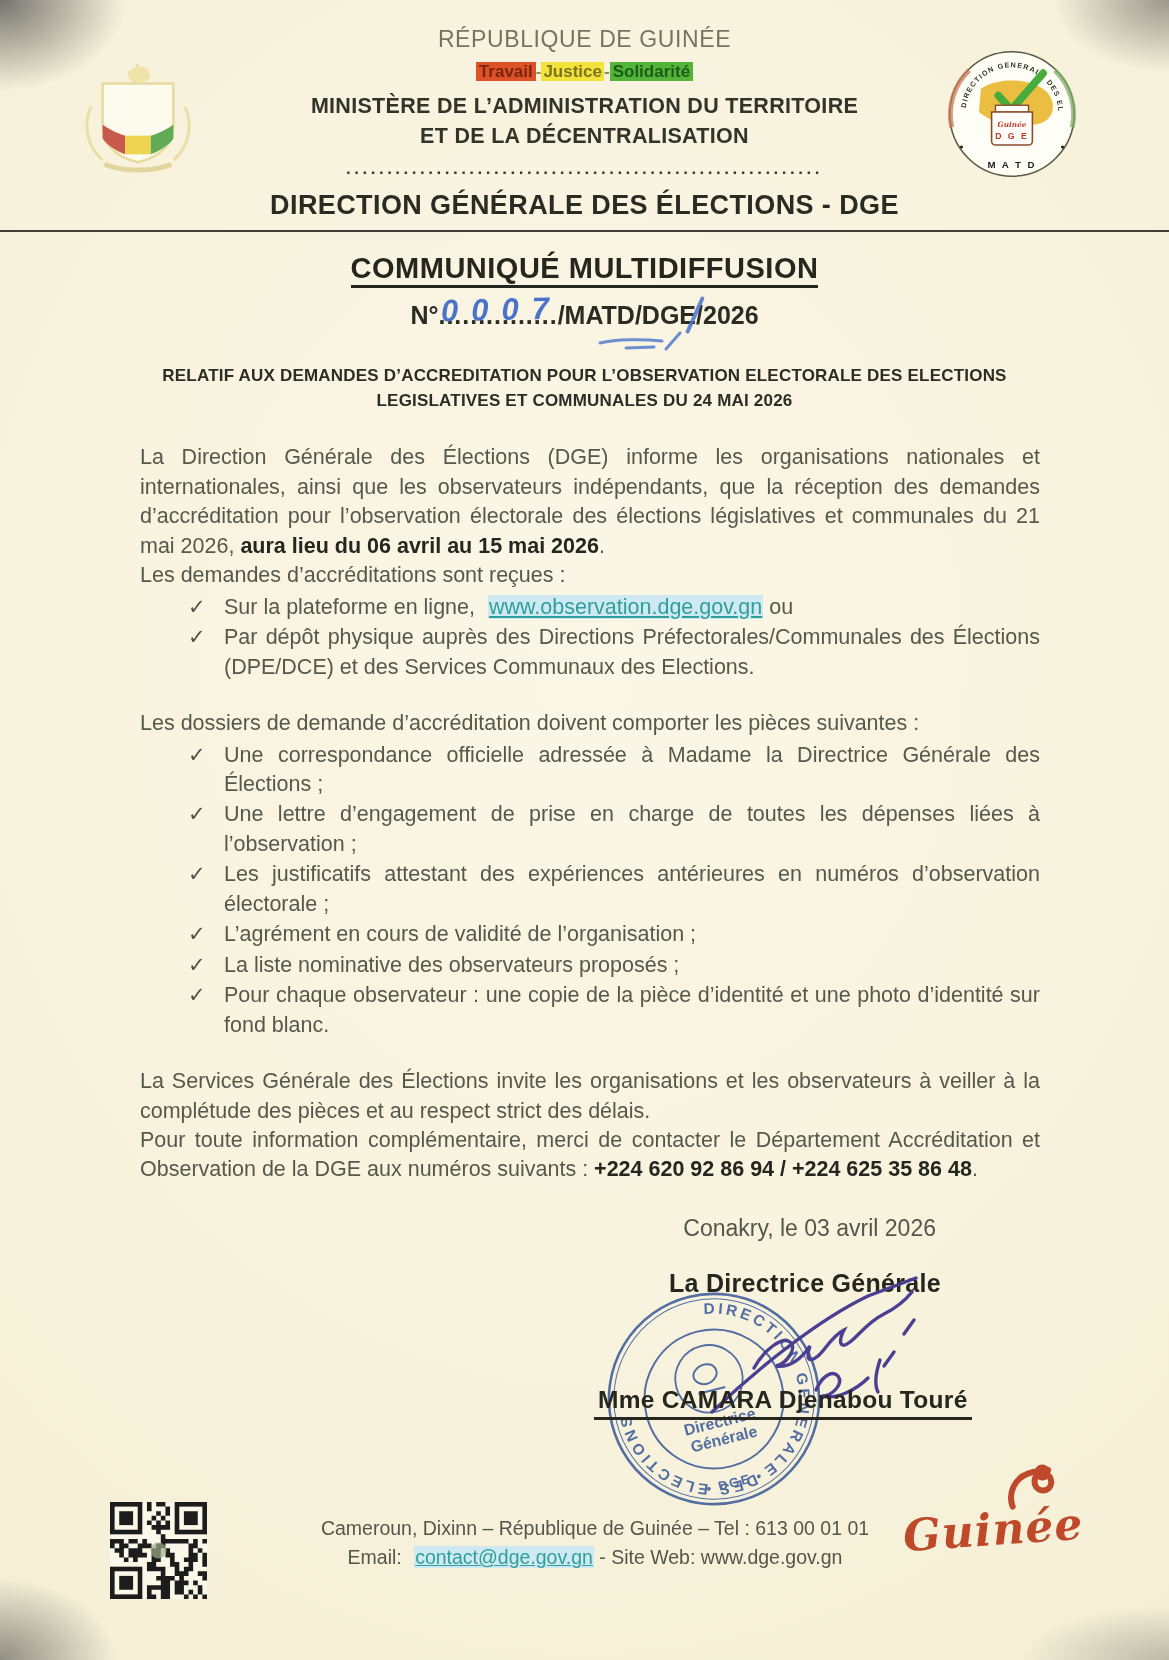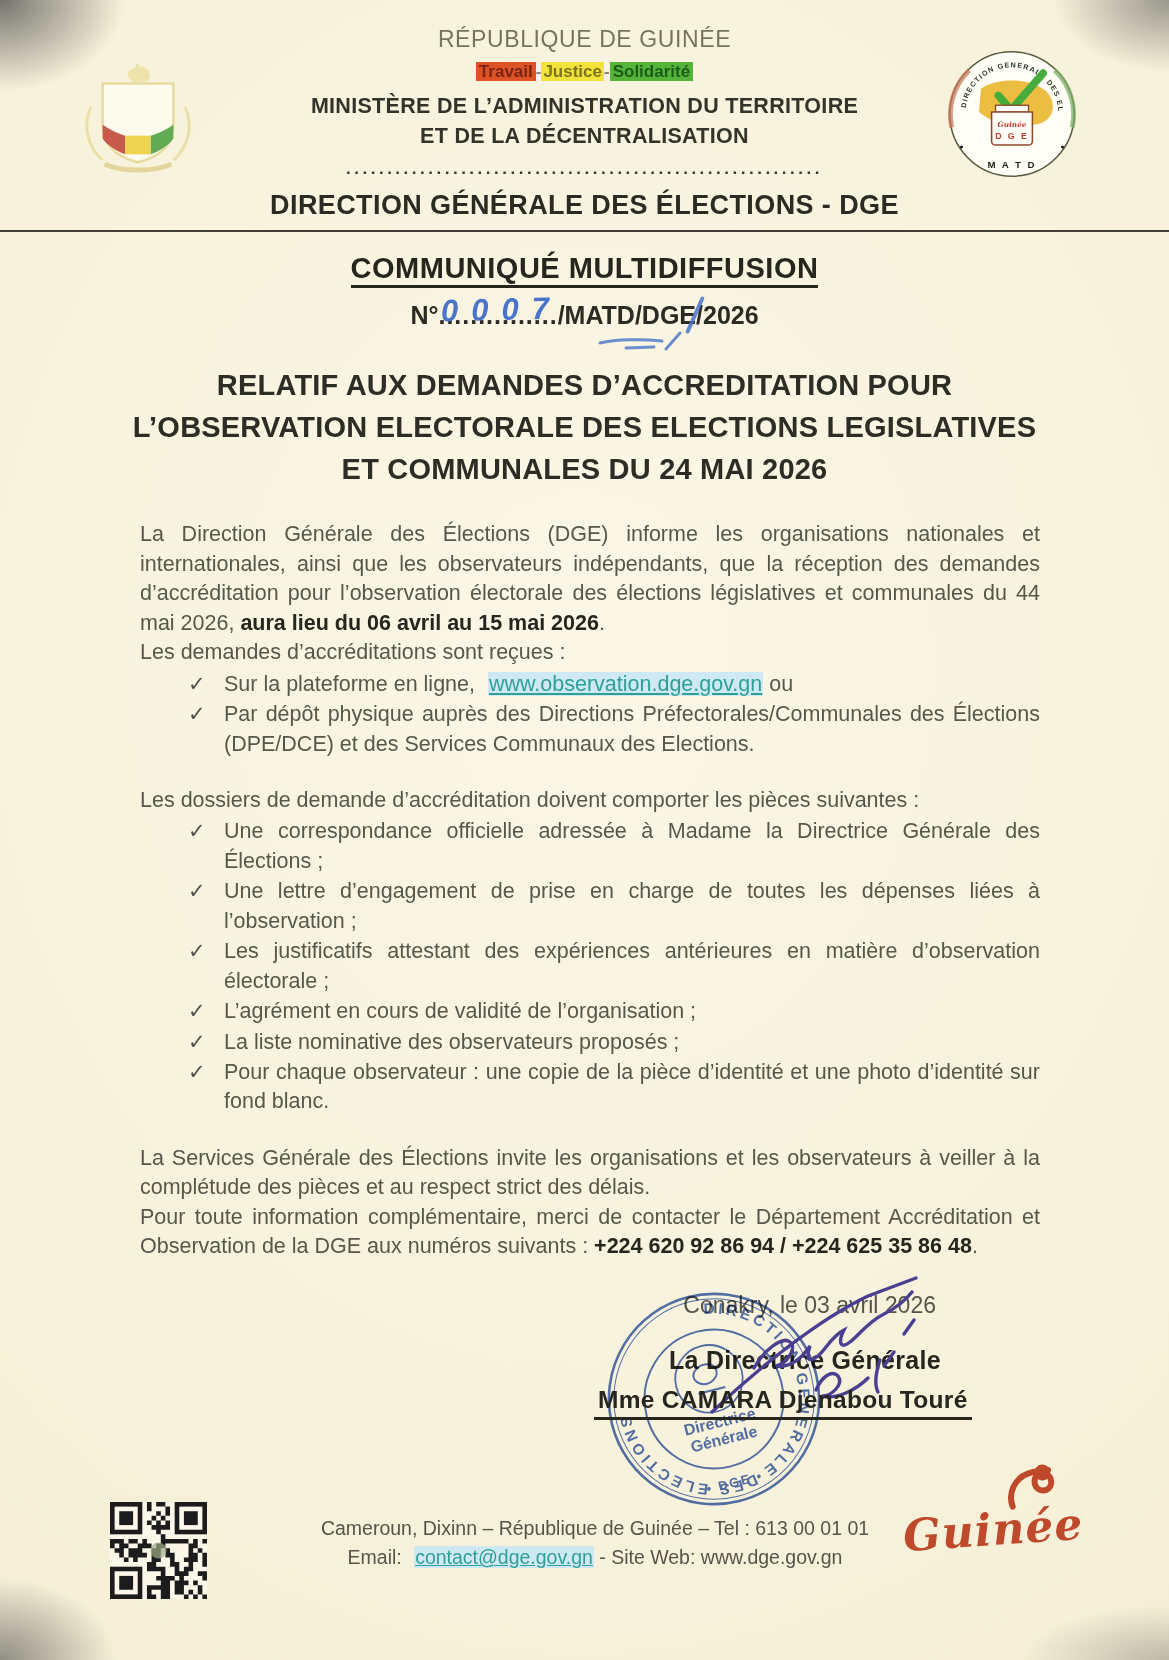--- a/index.html
+++ b/index.html
@@ -29,21 +29,21 @@
 
   .communique-wrap{margin-top:20px;text-align:center;}
   .communique{display:inline-block;font-size:29px;font-weight:bold;color:#26261f;letter-spacing:.5px;border-bottom:3.5px solid #26261f;padding-bottom:0;}
 
   .numline{position:relative;margin-top:13px;text-align:center;font-size:25px;font-weight:bold;color:#2b2b24;}
   .num-dots{letter-spacing:1px;}
   .hand-num{position:absolute;top:-9px;left:441px;color:#4a74c9;font-size:31px;letter-spacing:13px;font-weight:bold;transform:rotate(-1.5deg);font-style:italic;}
   .hand-slash{position:absolute;top:-6px;left:693px;width:4px;height:40px;background:#4a74c9;transform:rotate(24deg);border-radius:2px;opacity:.85;}
   .hand-scribble{position:absolute;top:30px;left:596px;opacity:.8;}
 
-  .subject{margin:34px auto 0;width:912px;text-align:center;font-size:29px;font-weight:bold;color:#2d2d25;line-height:1.45;letter-spacing:.2px;}
+  .subject{margin:34px auto 0;width:912px;text-align:center;font-size:17px;font-weight:bold;color:#2d2d25;line-height:1.45;letter-spacing:.2px;}
 
   .bodytext{margin:30px 129px 0 140px;font-size:21.5px;line-height:1.37;}
   .para{margin:0;text-align:justify;}
   .gap{height:26px;}
   .b{color:#26261f;font-weight:bold;}
   .checklist{margin:2px 0 0 0;}
   .li{display:flex;margin:1px 0;text-align:justify;}
   .check{flex:0 0 36px;margin-left:48px;color:#50504a;font-size:21px;}
   .li-text{flex:1;}
   .link{color:#2f9f9a;text-decoration:underline;background:#cfe9f2;padding:0 1px;cursor:pointer;margin-left:7px;}
@@ -124,21 +124,21 @@
     <span class="hand-num">0007</span>
     <span class="hand-slash"></span>
     <svg class="hand-scribble" width="90" height="22" viewBox="0 0 90 22">
       <path d="M4,12 C20,8 48,8 66,10 M30,17 L58,16 M70,18 L84,2" stroke="#4a74c9" stroke-width="3" fill="none" stroke-linecap="round"></path>
     </svg>
   </div>
 
   <div class="subject">RELATIF AUX DEMANDES D’ACCREDITATION POUR L’OBSERVATION ELECTORALE DES ELECTIONS LEGISLATIVES ET COMMUNALES DU 24 MAI 2026</div>
 
   <div class="bodytext">
-    <p class="para"><span>La Direction Générale des Élections (DGE) informe les organisations nationales et internationales, ainsi que les observateurs indépendants, que la réception des demandes d’accréditation pour l’observation électorale des élections législatives et communales du 44 mai 2026, </span><span class="b">aura lieu du 06 avril au 15 mai 2026</span><span>.</span></p>
+    <p class="para"><span>La Direction Générale des Élections (DGE) informe les organisations nationales et internationales, ainsi que les observateurs indépendants, que la réception des demandes d’accréditation pour l’observation électorale des élections législatives et communales du 21 mai 2026, </span><span class="b">aura lieu du 06 avril au 15 mai 2026</span><span>.</span></p>
     <p class="para">Les demandes d’accréditations sont reçues :</p>
 
     <div class="checklist">
       <div class="li">
         <span class="check">✓</span>
         <span class="li-text"><span>Sur la plateforme en ligne, </span><a class="link">www.observation.dge.gov.gn</a><span> ou</span></span>
       </div>
       <div class="li">
         <span class="check">✓</span>
         <span class="li-text">Par dépôt physique auprès des Directions Préfectorales/Communales des Élections (DPE/DCE) et des Services Communaux des Elections.</span>
@@ -152,21 +152,21 @@
       <div class="li">
           <span class="check">✓</span>
           <span class="li-text">Une correspondance officielle adressée à Madame la Directrice Générale des Élections ;</span>
         </div>
       <div class="li">
           <span class="check">✓</span>
           <span class="li-text">Une lettre d’engagement de prise en charge de toutes les dépenses liées à l’observation ;</span>
         </div>
       <div class="li">
           <span class="check">✓</span>
-          <span class="li-text">Les justificatifs attestant des expériences antérieures en matière d’observation électorale ;</span>
+          <span class="li-text">Les justificatifs attestant des expériences antérieures en numéros d’observation électorale ;</span>
         </div>
       <div class="li">
           <span class="check">✓</span>
           <span class="li-text">L’agrément en cours de validité de l’organisation ;</span>
         </div>
       <div class="li">
           <span class="check">✓</span>
           <span class="li-text">La liste nominative des observateurs proposés ;</span>
         </div>
       <div class="li">

